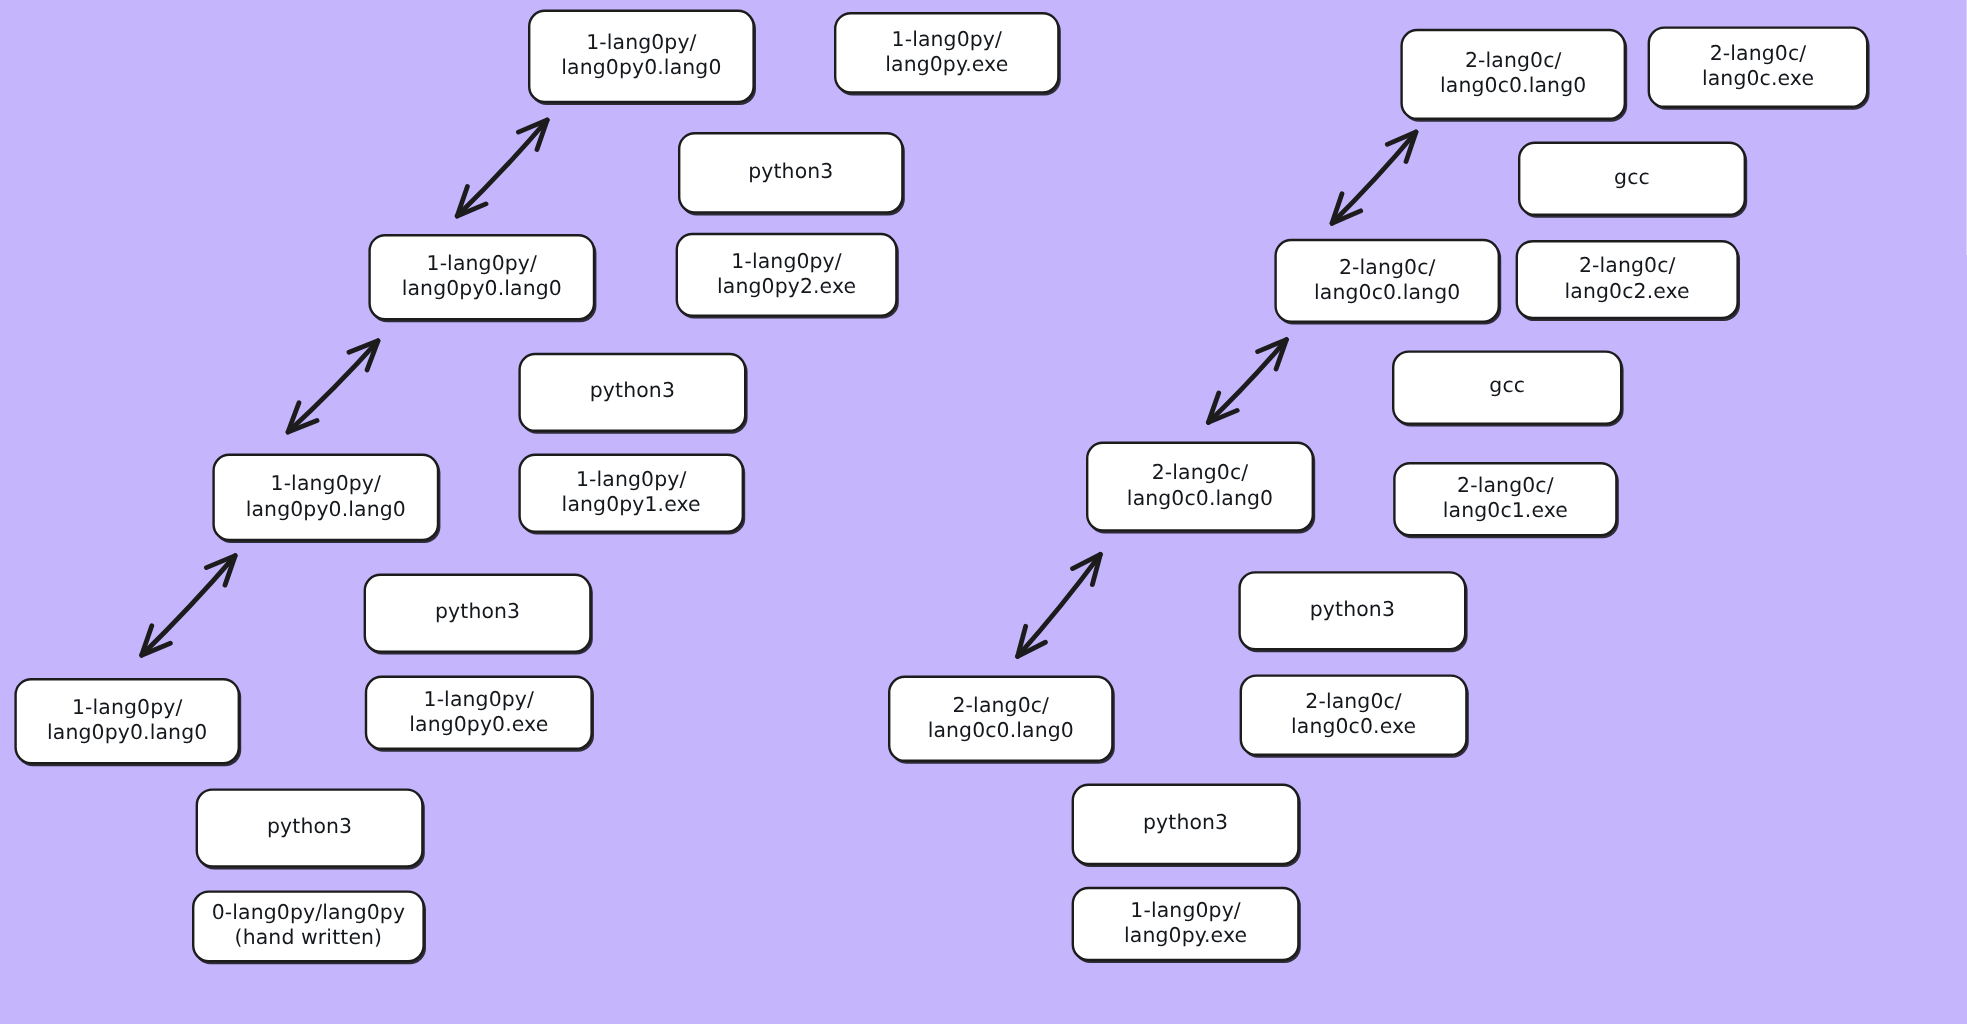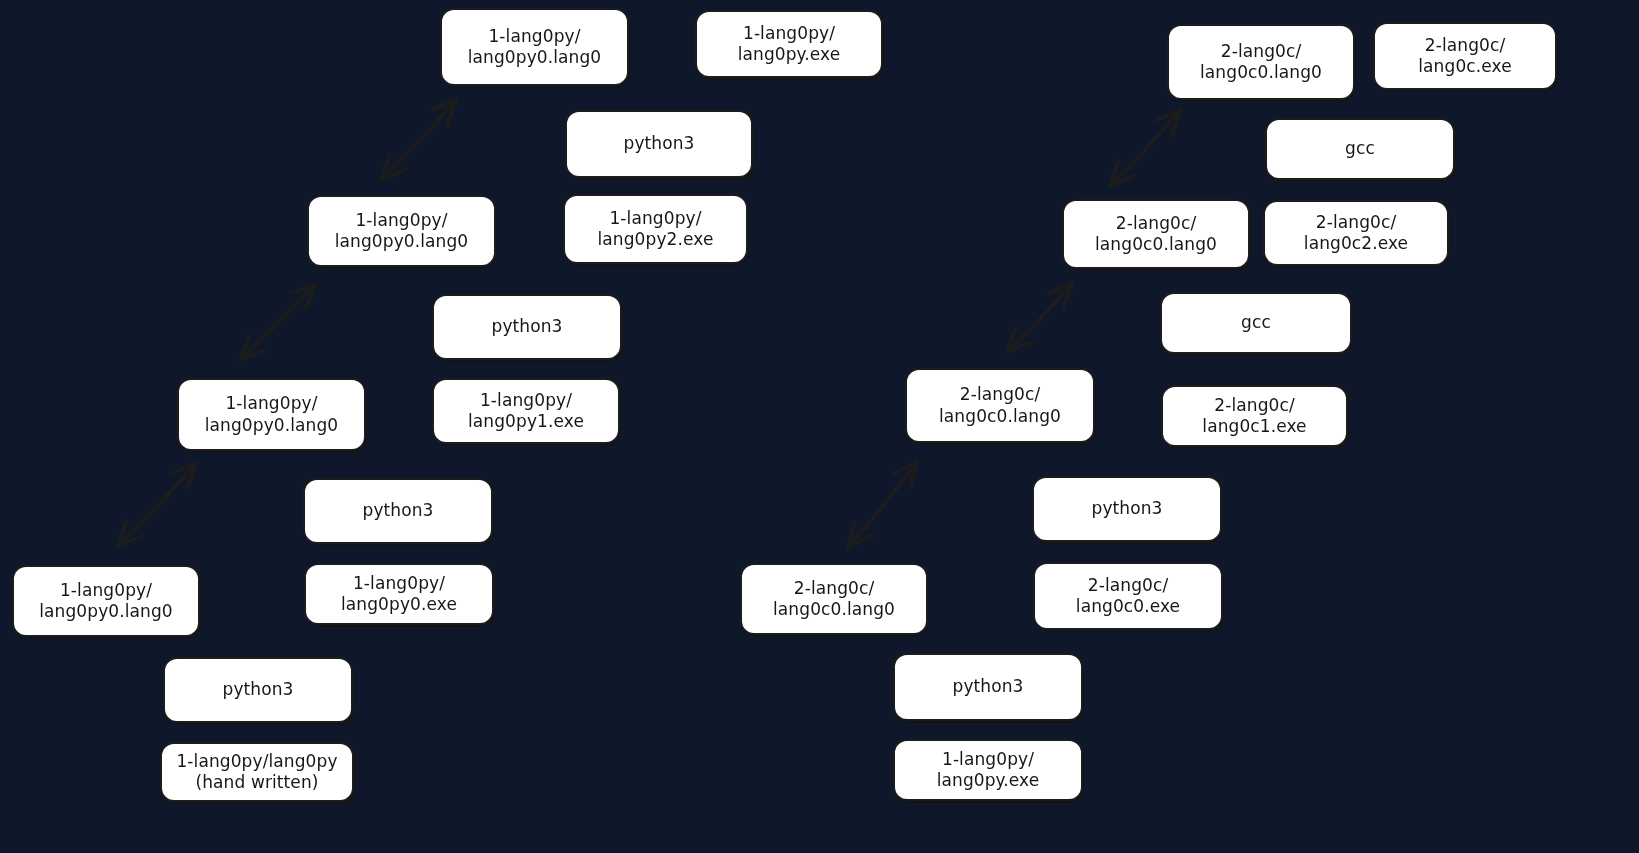--- a/index.html
+++ b/index.html
@@ -4,21 +4,21 @@
 <style>
   html, body {
     margin: 0;
     padding: 0;
     background: #ffffff;
   }
   #canvas {
     position: relative;
     width: 1639px;
     height: 853px;
-    background: #0f172a;
+    background: #c4b5fd;
     overflow: hidden;
     font-family: "DejaVu Sans", sans-serif;
   }
   .node {
     position: absolute;
     box-sizing: border-box;
     border: 2.6px solid #1c1c1c;
     border-radius: 14px;
     background: #ffffff;
     color: #14181d;
@@ -96,21 +96,21 @@
       <div class="node" style="left: 432px; top: 378px; width: 188px; height: 66px;">1-lang0py/
 lang0py1.exe</div>
       <div class="node" style="left: 177px; top: 378px; width: 189px; height: 73px;">1-lang0py/
 lang0py0.lang0</div>
       <div class="node" style="left: 303px; top: 478px; width: 190px; height: 66px;">python3</div>
       <div class="node" style="left: 304px; top: 563px; width: 190px; height: 62px;">1-lang0py/
 lang0py0.exe</div>
       <div class="node" style="left: 12px; top: 565px; width: 188px; height: 72px;">1-lang0py/
 lang0py0.lang0</div>
       <div class="node" style="left: 163px; top: 657px; width: 190px; height: 66px;">python3</div>
-      <div class="node" style="left: 160px; top: 742px; width: 194px; height: 60px;">1-lang0py/lang0py
+      <div class="node" style="left: 160px; top: 742px; width: 194px; height: 60px;">0-lang0py/lang0py
 (hand written)</div>
       <div class="node" style="left: 1167px; top: 24px; width: 188px; height: 76px;">2-lang0c/
 lang0c0.lang0</div>
       <div class="node" style="left: 1373px; top: 22px; width: 184px; height: 68px;">2-lang0c/
 lang0c.exe</div>
       <div class="node" style="left: 1265px; top: 118px; width: 190px; height: 62px;">gcc</div>
       <div class="node" style="left: 1263px; top: 200px; width: 186px; height: 66px;">2-lang0c/
 lang0c2.exe</div>
       <div class="node" style="left: 1062px; top: 199px; width: 188px; height: 70px;">2-lang0c/
 lang0c0.lang0</div>

